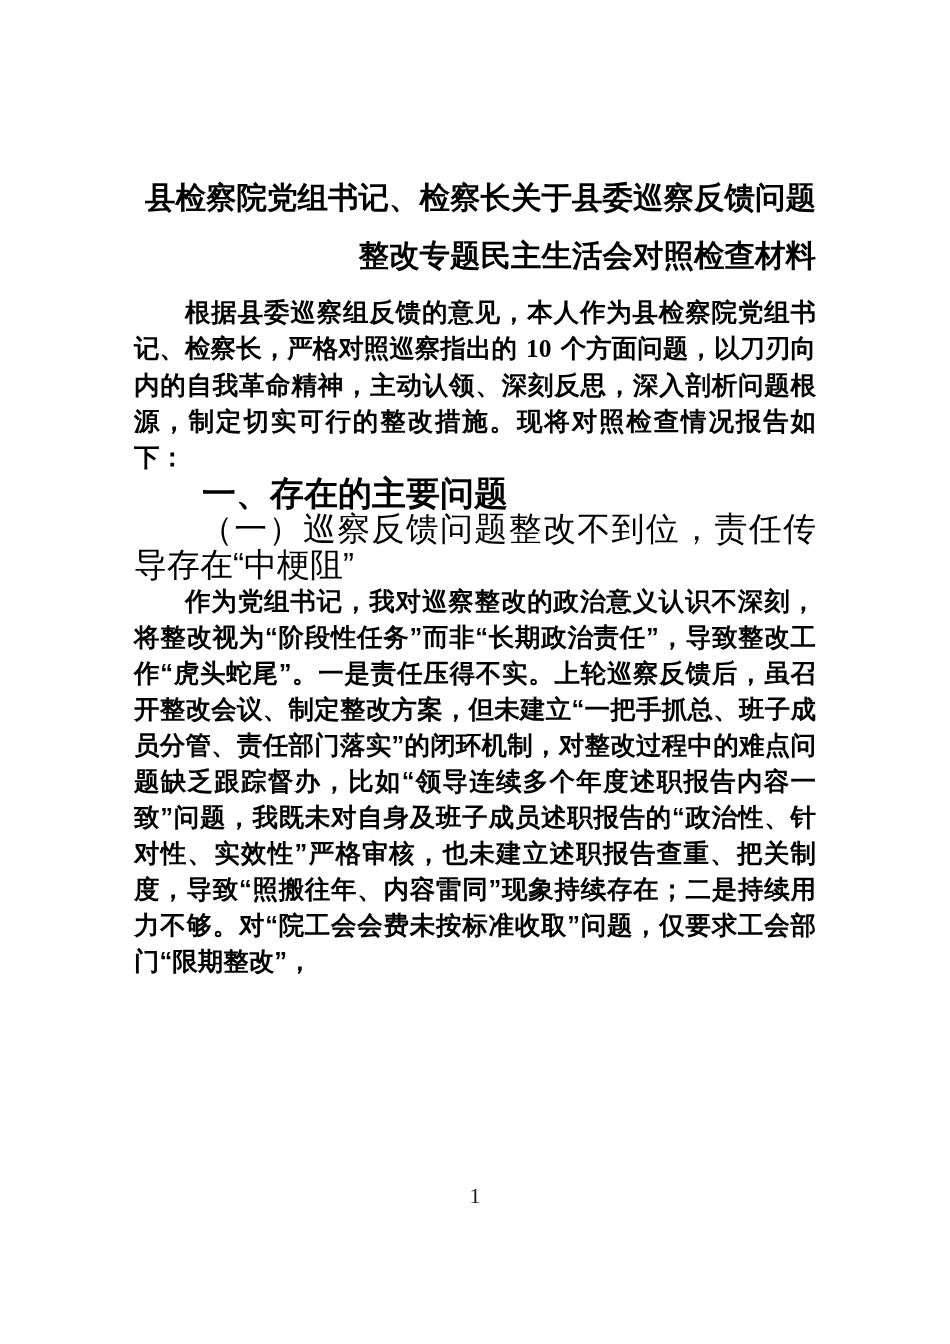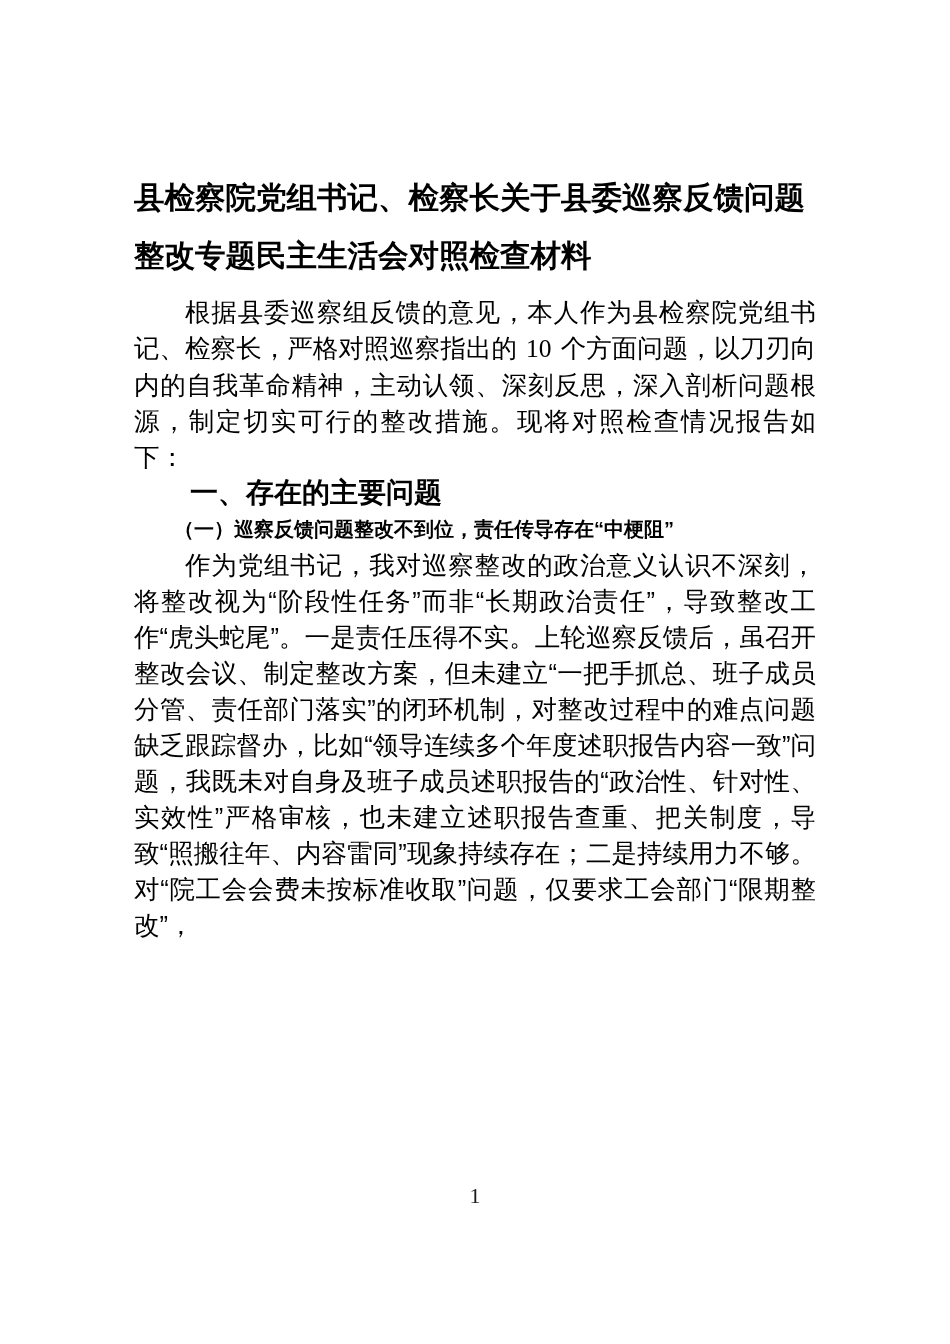--- a/index.html
+++ b/index.html
@@ -27,51 +27,51 @@
   .content {
     position: absolute;
     left: 134px;
     top: 168px;
     width: 682px;
   }
   .doc-title {
     font-size: 30.5px;
     font-weight: bold;
     line-height: 58px;
-    text-align: left;
+    text-align: right;
     letter-spacing: 0px;
     margin: 0 0 10px 0;
     word-break: break-all;
   }
   .body-para {
     font-size: 25.5px;
     line-height: 36px;
     text-align: justify;
     text-justify: inter-character;
     margin: 0;
     text-indent: 2em;
     word-break: break-all;
-    font-weight: 400;
+    font-weight: 700;
   }
   .section-head {
-    font-size: 28px;
+    font-size: 34px;
     line-height: 36px;
     margin: 0;
     text-indent: 2em;
     font-weight: bold;
     word-break: break-all;
     text-align: justify;
     text-justify: inter-character;
   }
   .sub-head {
-    font-size: 20px;
+    font-size: 33px;
     line-height: 36px;
     margin: 0;
     text-indent: 2em;
-    font-weight: bold;
+    font-weight: normal;
     word-break: break-all;
     text-align: justify;
     text-justify: inter-character;
   }
   .num {
     font-family: "Liberation Serif", "DejaVu Serif", serif;
     padding: 0 2px;
   }
   .page-number {
     position: absolute;

